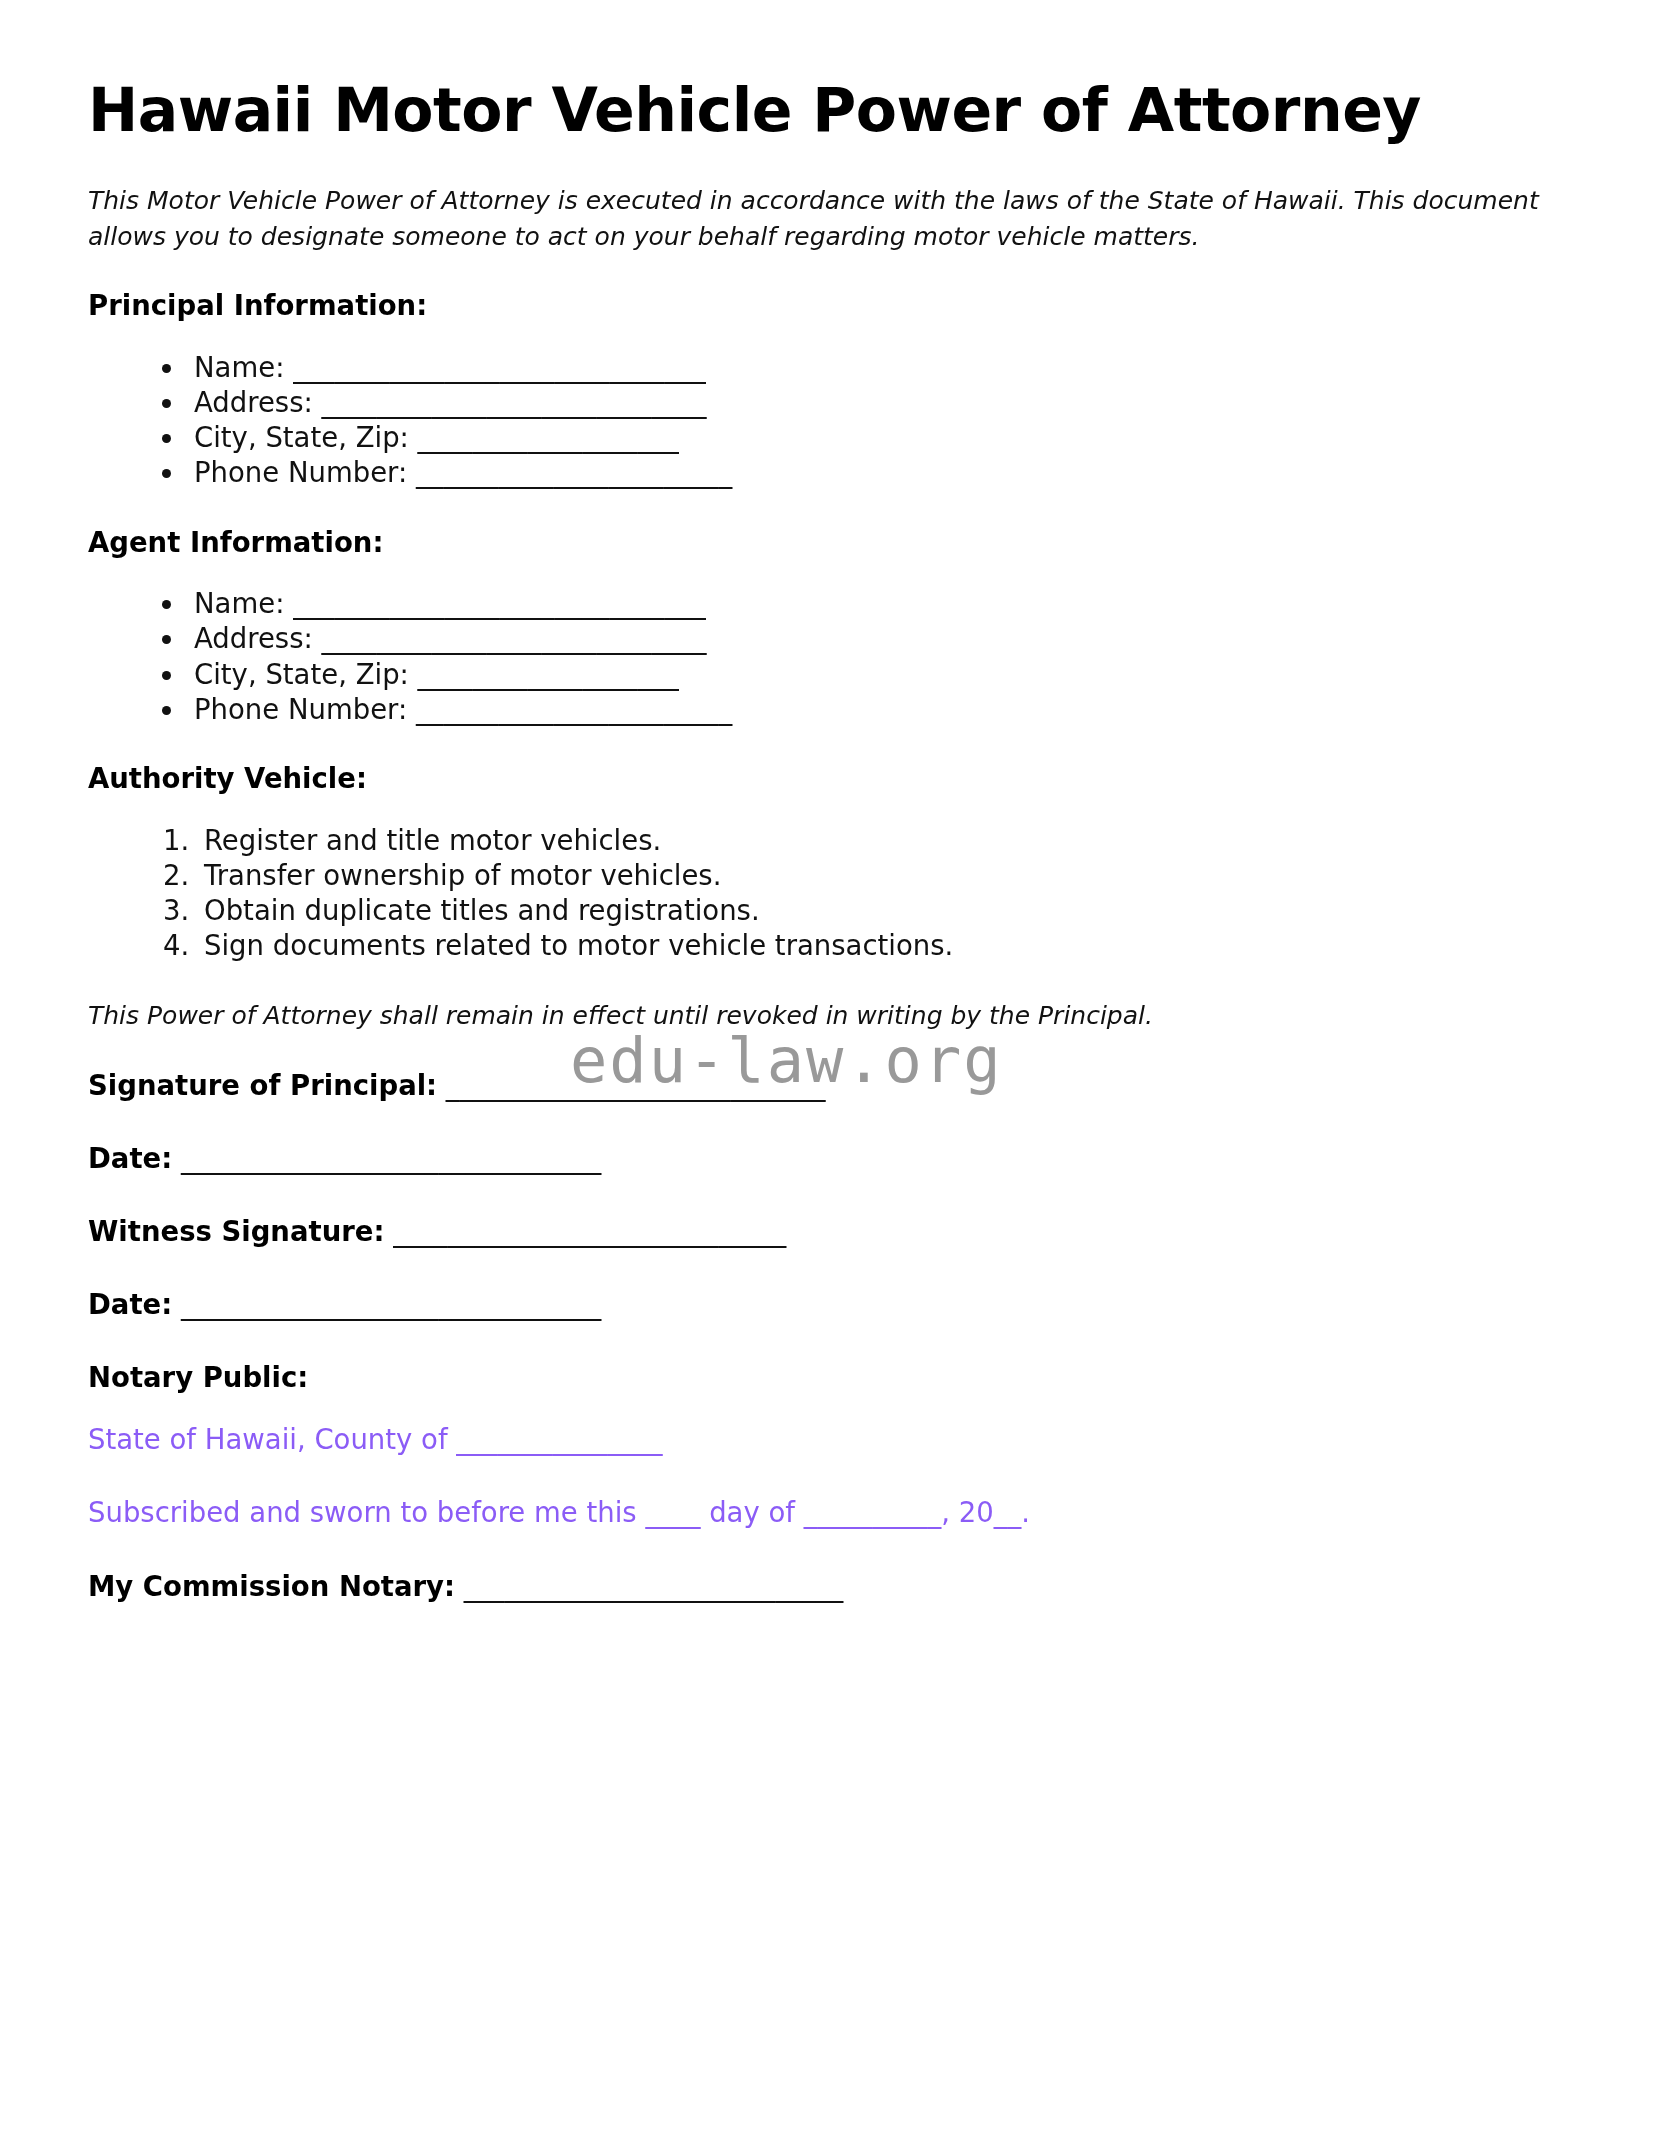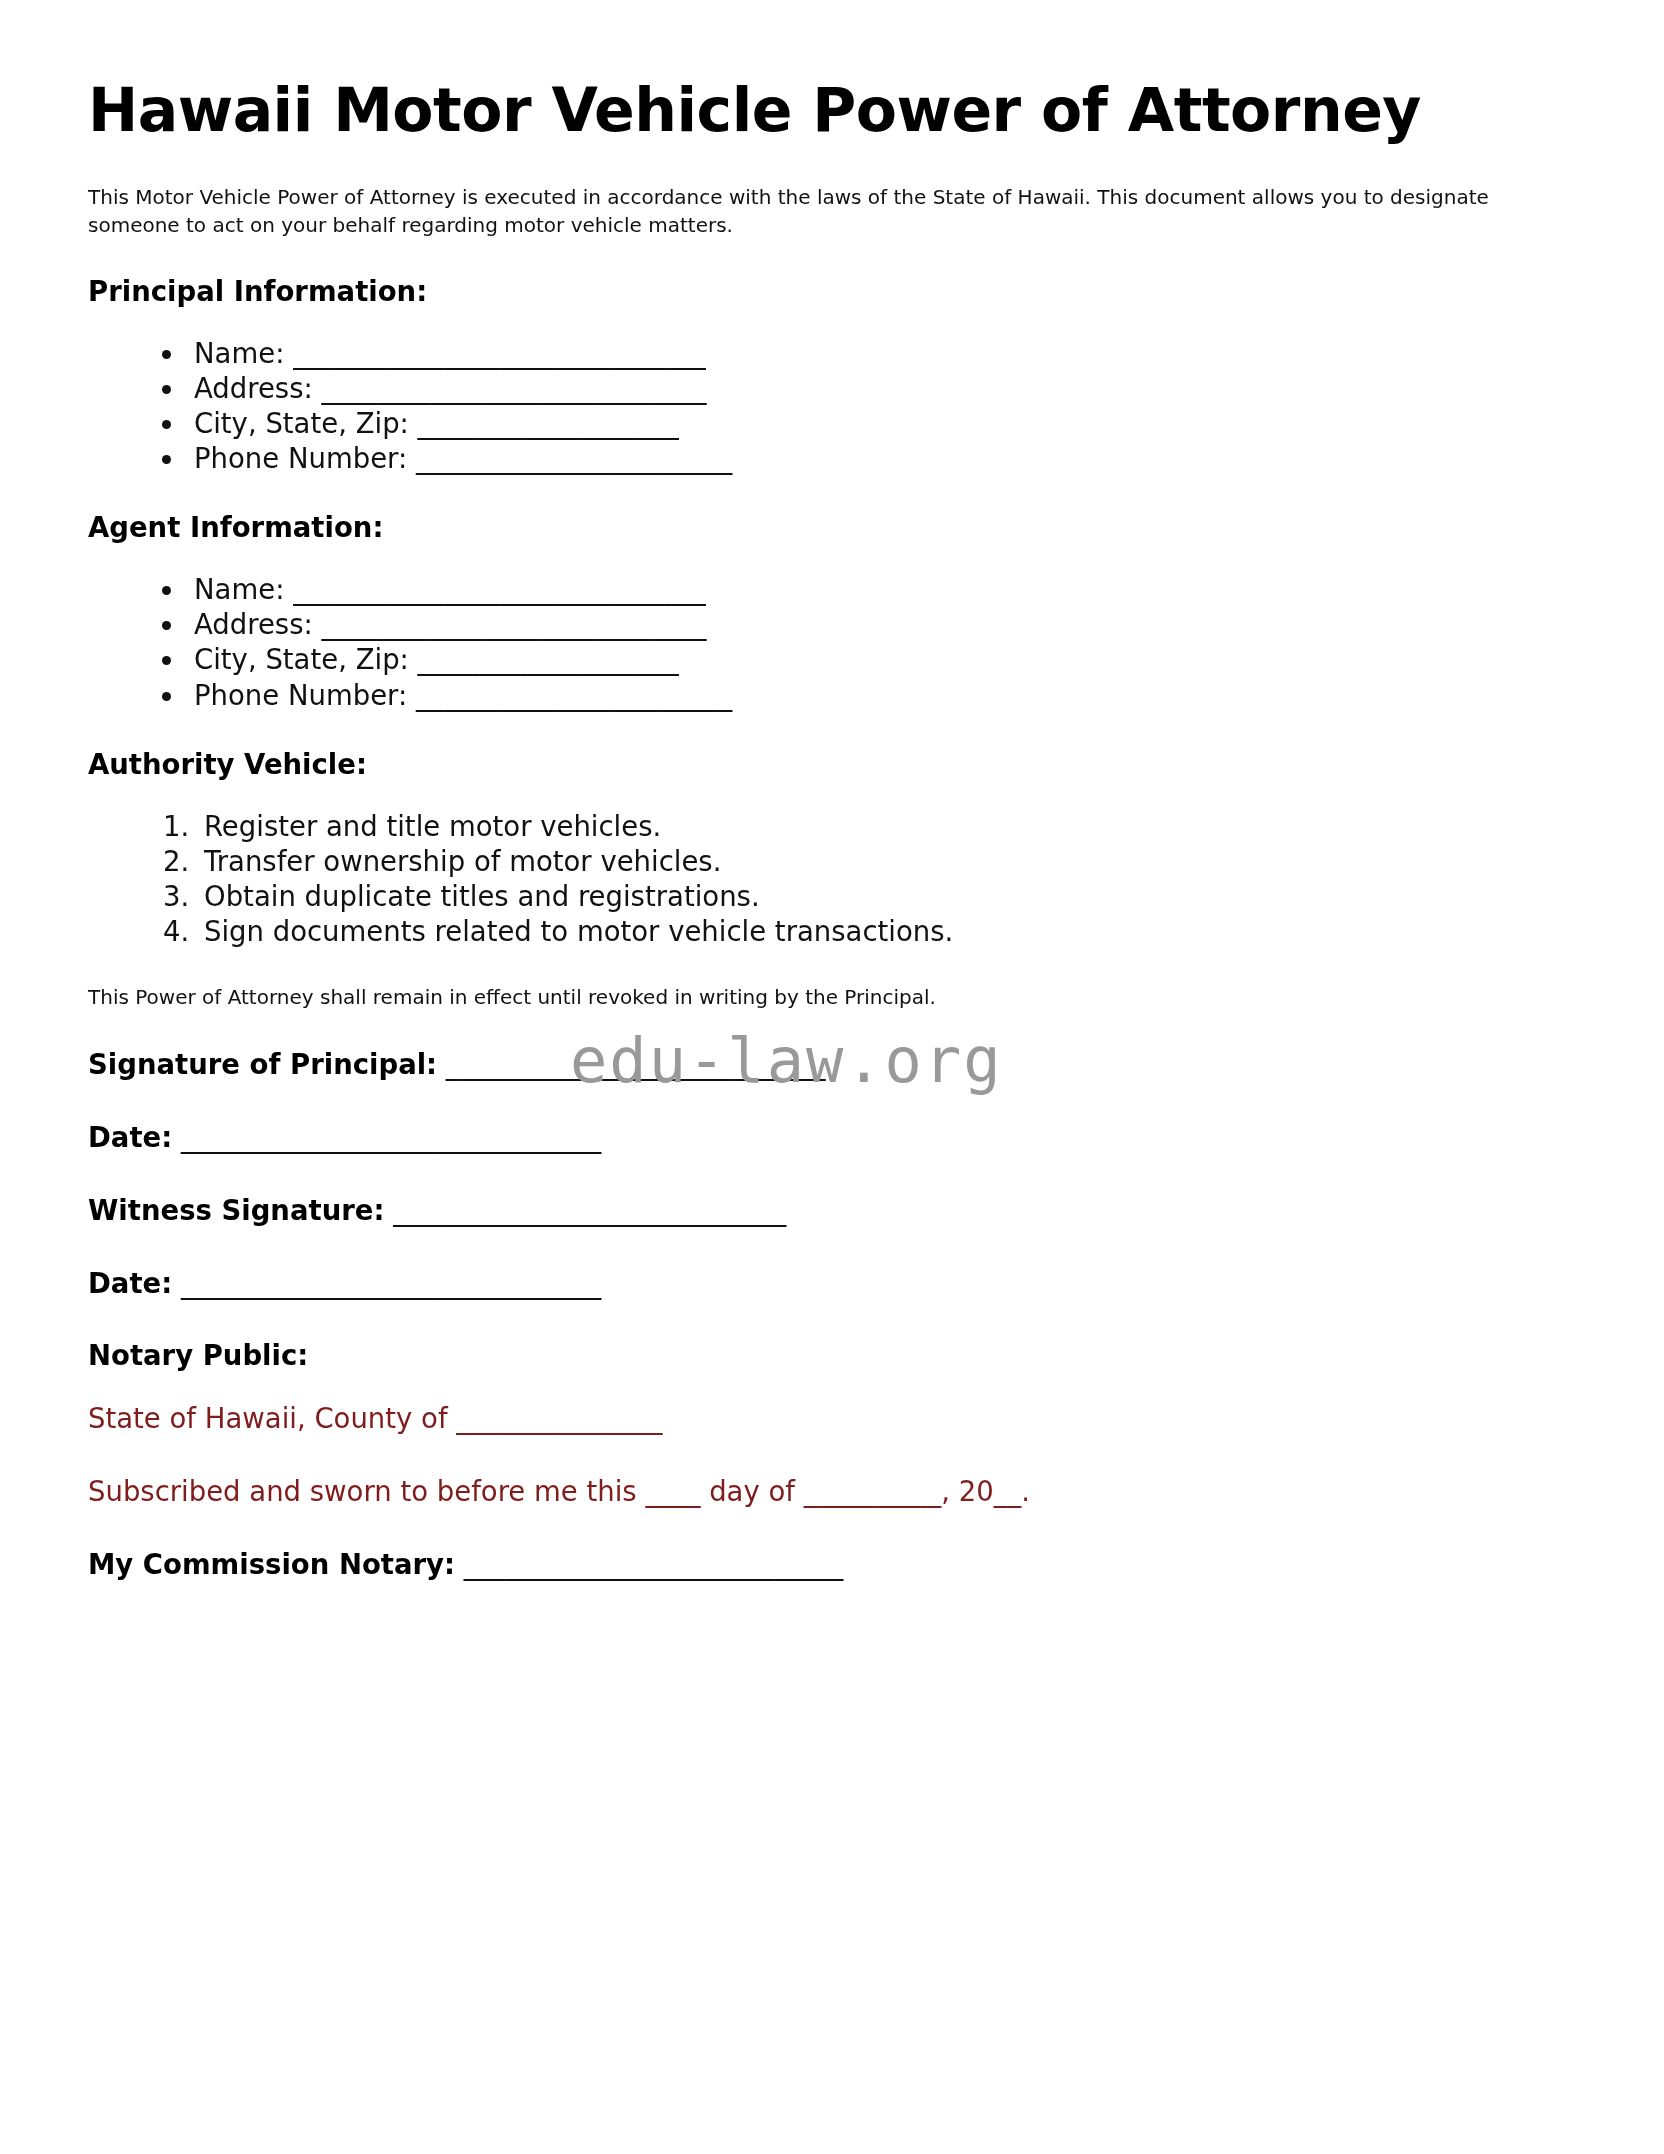--- a/index.html
+++ b/index.html
@@ -25,25 +25,26 @@
   }
   .doc-title {
     font-size: 60px;
     font-weight: bold;
     line-height: 1.15;
     letter-spacing: -0.5px;
     margin: 14px 0 38px 0;
     color: #000;
   }
   p.para {
-    font-size: 20px;
+    font-size: 25px;
     line-height: 1.42;
     margin: 0 0 34px 0;
     max-width: 1460px;
     color: #111;
+    font-style: italic;
   }
   h2.section-heading {
     font-size: 27.5px;
     font-weight: bold;
     line-height: 1.3;
     margin: 0 0 26px 0;
     color: #000;
   }
   ul.fill-list, ol.fill-list {
     margin: 0 0 34px 0;
@@ -66,21 +67,21 @@
     color: #111;
   }
   .sig-line .lbl {
     font-weight: bold;
     color: #000;
   }
   .notary-line {
     font-size: 27.5px;
     line-height: 1.35;
     margin: 0 0 36px 0;
-    color: #7f1d1d;
+    color: #8b5cf6;
   }
   .blank { letter-spacing: -0.2px; }
   .watermark {
     position: absolute;
     left: 570px;
     top: 1024px;
     font-family: "DejaVu Sans Mono", "Liberation Mono", monospace;
     font-size: 62px;
     letter-spacing: 2px;
     color: #999999;

